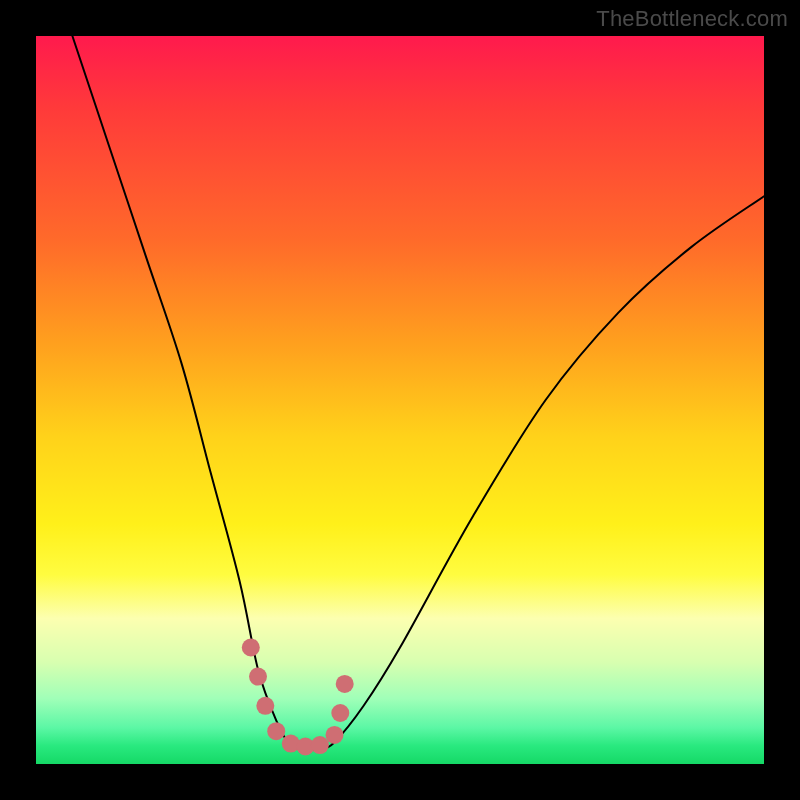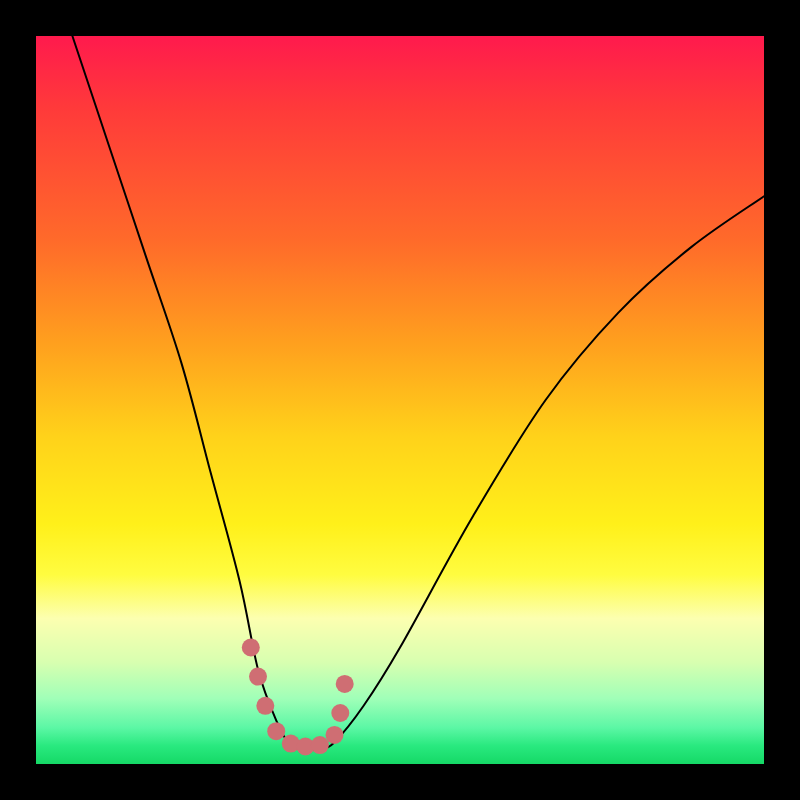--- a/index.html
+++ b/index.html
@@ -55,20 +55,21 @@
     top: 0;
     width: 728px;
     height: 728px;
     overflow: visible;
   }
 </style>
 </head>
 <body>
 
 <div class="outer">
+  <div class="watermark">TheBottleneck.com</div>
 
   <div class="plot-frame">
     <svg class="curve" viewBox="0 0 728 728">
       <path fill="none" stroke="#000000" stroke-width="2" stroke-linecap="round" d="M 36.4 0.0 C 42.5 18.2, 60.7 72.8, 72.8 109.2 C 84.9 145.6, 97.1 182.0, 109.2 218.4 C 121.3 254.8, 134.7 291.2, 145.6 327.6 C 156.5 364.0, 165.0 400.4, 174.7 436.8 C 184.4 473.2, 196.0 513.2, 203.8 546.0 C 211.7 578.8, 216.0 610.3, 222.0 633.4 C 228.1 656.4, 234.8 671.6, 240.2 684.3 C 245.7 697.1, 249.9 704.9, 254.8 709.8 C 259.7 714.7, 264.5 712.8, 269.4 713.4 C 274.2 714.0, 279.1 714.7, 283.9 713.4 C 288.8 712.2, 291.2 713.4, 298.5 706.2 C 305.8 698.9, 316.7 685.5, 327.6 669.8 C 338.5 654.0, 345.8 643.1, 364.0 611.5 C 382.2 580.0, 412.5 521.7, 436.8 480.5 C 461.1 439.2, 485.3 398.0, 509.6 364.0 C 533.9 330.0, 558.1 302.1, 582.4 276.6 C 606.7 251.2, 630.9 230.5, 655.2 211.1 C 679.5 191.7, 715.9 168.7, 728.0 160.2"></path>
       <g>
           <circle cx="214.8" cy="611.5" r="9" fill="#cf6e73"></circle>
           <circle cx="222.0" cy="640.6" r="9" fill="#cf6e73"></circle>
           <circle cx="229.3" cy="669.8" r="9" fill="#cf6e73"></circle>
           <circle cx="240.2" cy="695.2" r="9" fill="#cf6e73"></circle>
           <circle cx="254.8" cy="707.6" r="9" fill="#cf6e73"></circle>

